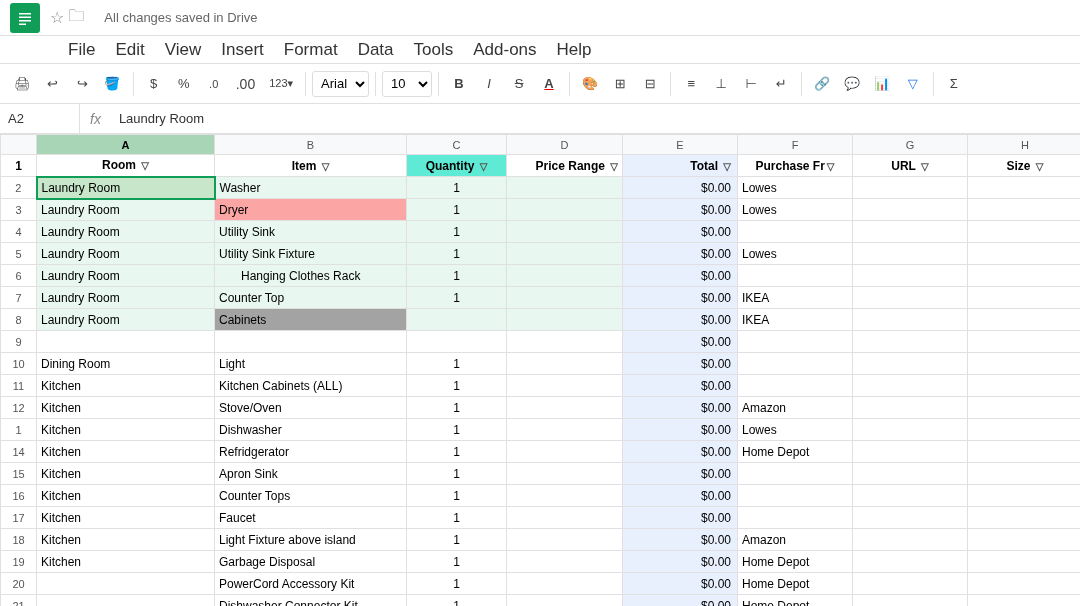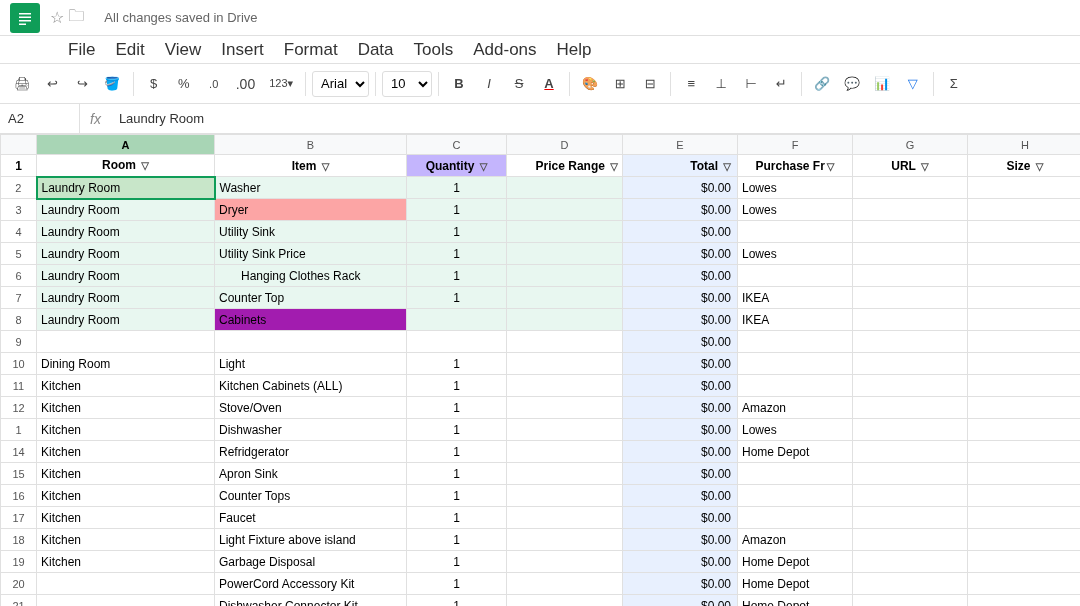--- a/index.html
+++ b/index.html
@@ -296,21 +296,21 @@
         <th class="col-header">D</th>
         <th class="col-header">E</th>
         <th class="col-header">F</th>
         <th class="col-header">G</th>
         <th class="col-header">H</th>
       </tr>
       <tr class="header-row">
         <th class="row-header">1</th>
         <th style="background:#fff; color:#000;">Room <span class="filter-icon">▽</span></th>
         <th style="background:#fff; color:#000;">Item <span class="filter-icon">▽</span></th>
-        <th style="background:#c4b5fd; color:#000; ">Quantity <span class="filter-icon">▽</span></th>
+        <th style="background:#5eead4; color:#000; ">Quantity <span class="filter-icon">▽</span></th>
         <th style="background:#fff; color:#000;text-align:right;">Price Range <span class="filter-icon">▽</span></th>
         <th style="background:#e8f0fe; color:#000; text-align:right; padding-right:6px;">Total <span class="filter-icon">▽</span></th>
         <th style="background:#fff; color:#000;">Purchase Fr<span class="filter-icon">▽</span></th>
         <th style="background:#fff; color:#000;">URL <span class="filter-icon">▽</span></th>
         <th style="background:#fff; color:#000;">Size <span class="filter-icon">▽</span></th>
       </tr>
     </thead>
     <tbody id="table-body">
     <tr class="data-row">
           <td class="row-header">2</td>
@@ -341,21 +341,21 @@
           <td style="text-align: center; background: rgb(232, 247, 240);">1</td>
           <td style="background: rgb(232, 247, 240);"></td>
           <td style="background: rgb(232, 240, 254); text-align: right; padding-right: 6px;">$0.00</td>
           <td></td>
           <td></td>
           <td></td>
         </tr>
         <tr class="data-row">
           <td class="row-header">5</td>
           <td style="background: rgb(232, 247, 240);">Laundry Room</td>
-          <td style="background: rgb(232, 247, 240);">Utility Sink Price</td>
+          <td style="background: rgb(232, 247, 240);">Utility Sink Fixture</td>
           <td style="text-align: center; background: rgb(232, 247, 240);">1</td>
           <td style="background: rgb(232, 247, 240);"></td>
           <td style="background: rgb(232, 240, 254); text-align: right; padding-right: 6px;">$0.00</td>
           <td>Lowes</td>
           <td></td>
           <td></td>
         </tr>
         <tr class="data-row">
           <td class="row-header">6</td>
           <td style="background: rgb(232, 247, 240);">Laundry Room</td>
@@ -374,21 +374,21 @@
           <td style="text-align: center; background: rgb(232, 247, 240);">1</td>
           <td style="background: rgb(232, 247, 240);"></td>
           <td style="background: rgb(232, 240, 254); text-align: right; padding-right: 6px;">$0.00</td>
           <td>IKEA</td>
           <td></td>
           <td></td>
         </tr>
         <tr class="data-row">
           <td class="row-header">8</td>
           <td style="background: rgb(232, 247, 240);">Laundry Room</td>
-          <td style="background: #a21caf;">Cabinets</td>
+          <td style="background: #a3a3a3;">Cabinets</td>
           <td style="text-align: center; background: rgb(232, 247, 240);"></td>
           <td style="background: rgb(232, 247, 240);"></td>
           <td style="background: rgb(232, 240, 254); text-align: right; padding-right: 6px;">$0.00</td>
           <td>IKEA</td>
           <td></td>
           <td></td>
         </tr>
         <tr class="data-row">
           <td class="row-header">9</td>
           <td></td>

